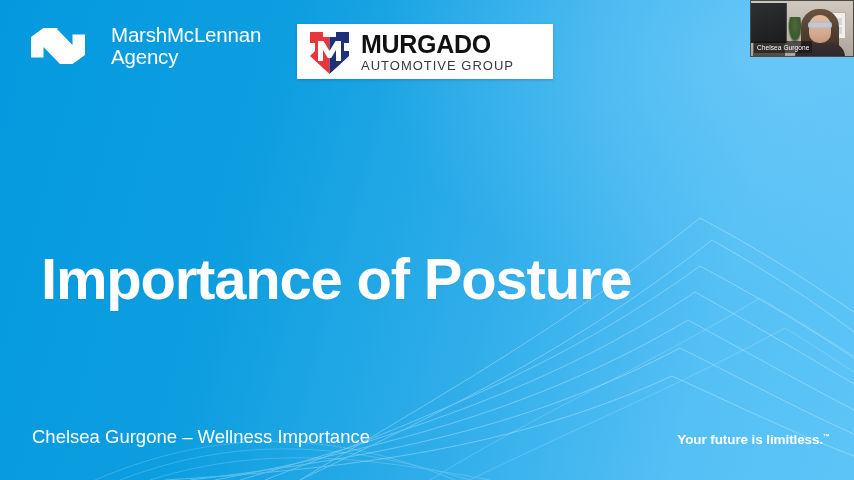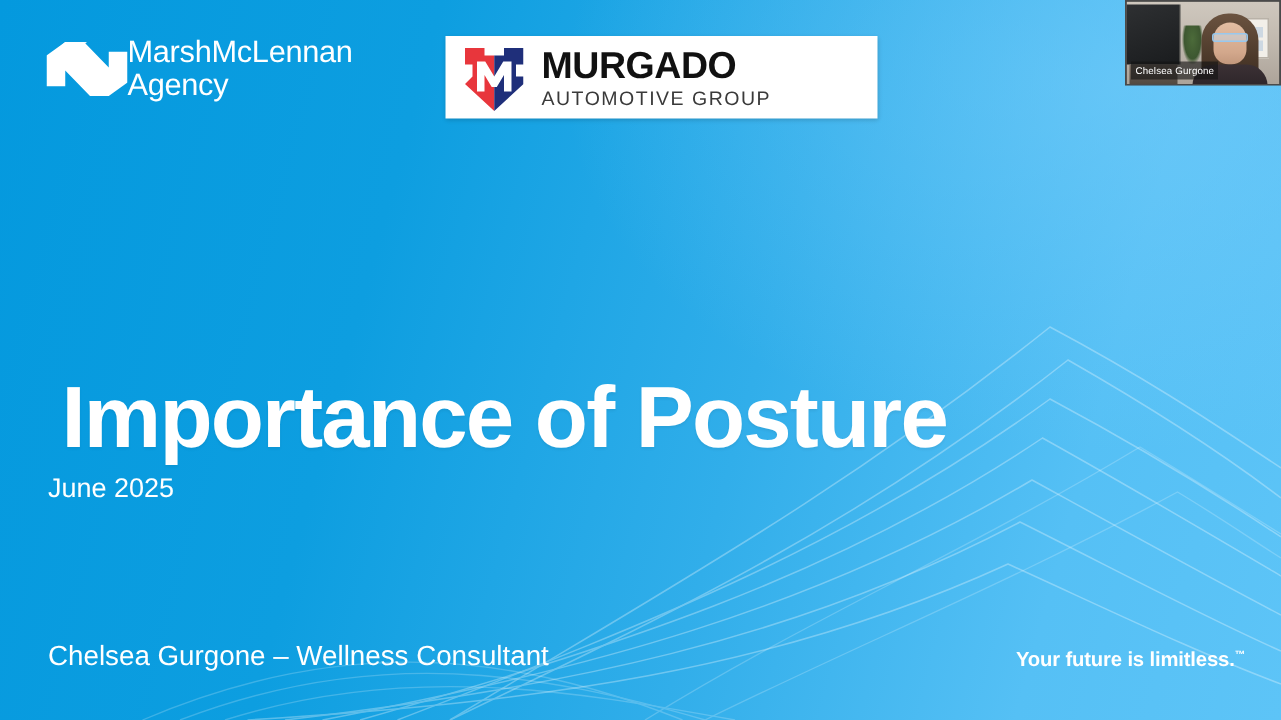--- a/index.html
+++ b/index.html
@@ -26,36 +26,36 @@
   }
   .waves {
     position:absolute; left:0; right:0; bottom:0;
     width:854px; height:300px;
     pointer-events:none;
   }
 
   
   .mma-logo {
     position:absolute; left:31px; top:24px;
-    display:flex; align-items:center; gap:0;
+    display:flex; align-items:center; gap:26px;
   }
   .mma-mark { width:54px; height:42px; flex:0 0 auto; }
   .mma-text {
     color:#fff;
     font-size:20.5px;
     line-height:22px;
     font-weight:400;
     letter-spacing:-0.2px;
     white-space:pre-line;
   }
 
   
   .murgado-card {
     position:absolute; left:297px; top:24px;
-    width:288px; height:55px;
+    width:256px; height:55px;
     background:#fff;
     display:flex; align-items:center;
     padding-left:9px;
     box-shadow:0 1px 3px rgba(0,0,0,.18);
   }
   .murgado-shield { width:47px; height:46px; flex:0 0 auto; }
   .murgado-words { margin-left:8px; line-height:1; }
   .murgado-name {
     font-size:25px; font-weight:700; color:#111;
     letter-spacing:-0.3px;
@@ -226,22 +226,21 @@
           <path d="M12,32 L12,12 L17.5,12 L23.5,22 L29.5,12 L35,12 L35,32 L30,32 L30,21 L25.2,29 L21.8,29 L17,21 L17,32 Z" fill="#ffffff"></path>
         </g>
       </svg>
       <div class="murgado-words">
         <div class="murgado-name">MURGADO</div>
         <div class="murgado-sub">AUTOMOTIVE GROUP</div>
       </div>
     </div>
 
     <div class="title">Importance of Posture</div>
-    <div class="subtitle">June 2025</div>
-    <div class="presenter">Chelsea Gurgone – Wellness Consultant</div>
+    <div class="presenter">Chelsea Gurgone – Wellness Importance</div>
 
     <div class="tagline"><span>Your future is limitless.</span><sup>™</sup></div>
 
   </div>
 
   <div class="webcam">
     <div class="webcam-scene">
       <div class="wc-wall"></div>
       <div class="wc-tv"></div>
       <div class="wc-tv-stand"></div>

